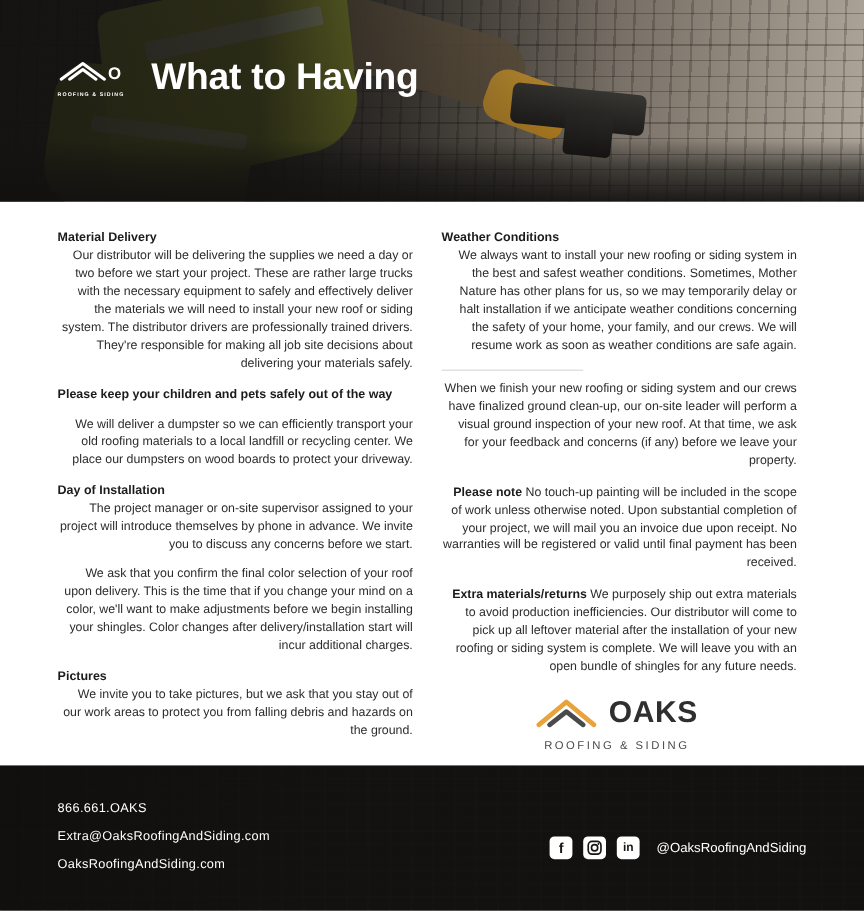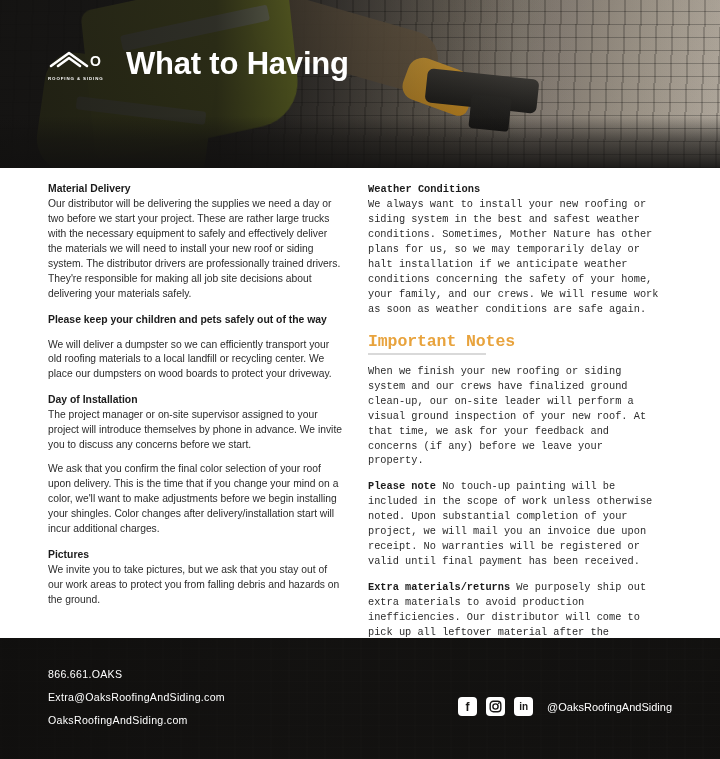--- a/index.html
+++ b/index.html
@@ -150,43 +150,44 @@
     color: #ffffff;
     font-size: 14.6px;
     font-weight: 700;
     line-height: 1.45;
     max-width: 320px;
   }
 
   
   .body {
     position: absolute;
-    left: 0; top: 168px;
+    left: 0; top: 178px;
     width: 720px;
     height: 470px;
     background: #ffffff;
     padding: 14px 48px 0 48px;
     display: flex;
     gap: 24px;
   }
   .col { width: 296px; }
-  .col.right { width: 296px; font-family: Liberation Mono, monospace; }
+  .col.right { width: 296px; }
 
   .sec { margin-bottom: 11px; }
   .sec-h {
     font-size: 10.4px;
     font-weight: 700;
     color: #1b1b1b;
     margin-bottom: 1px;
     line-height: 1.35;
   }
   .sec-p {
     font-size: 10.3px;
     color: #2b2b2b;
     line-height: 1.45;
+    text-align: right;
   }
   .sec-p + .sec-p { margin-top: 9px; }
   .sec-p .lead {
     font-weight: 700;
     color: #1b1b1b;
   }
 
   .notes-title {
     color: #e8a33d;
     font-size: 16.5px;
@@ -199,21 +200,21 @@
     height: 1.5px;
     background: #d9d9d9;
     margin-bottom: 9px;
   }
 
   
   .footer-logo {
     margin-top: 14px;
     display: flex;
     flex-direction: column;
-    align-items: flex-start;
+    align-items: center;
     padding-right: 4px;
   }
   .fl-row { display: flex; align-items: center; gap: 9px; }
   .fl-word {
     font-size: 25px;
     font-weight: 700;
     color: #2f2f2f;
     letter-spacing: 0.5px;
   }
   .fl-sub {
@@ -346,21 +347,20 @@
 
     </div>
 
     <div class="col right">
 
       <div class="sec">
         <div class="sec-h">Weather Conditions</div>
         <div class="sec-p">We always want to install your new roofing or siding system in the best and safest weather conditions. Sometimes, Mother Nature has other plans for us, so we may temporarily delay or halt installation if we anticipate weather conditions concerning the safety of your home, your family, and our crews. We will resume work as soon as weather conditions are safe again.</div>
       </div>
 
-      <div class="notes-title">Important Notes</div>
       <div class="notes-rule"></div>
 
       <div class="sec">
         <div class="sec-p">When we finish your new roofing or siding system and our crews have finalized ground clean-up, our on-site leader will perform a visual ground inspection of your new roof. At that time, we ask for your feedback and concerns (if any) before we leave your property.</div>
       </div>
 
       <div class="sec">
         <div class="sec-p"><span class="lead">Please note</span><span> No touch-up painting will be included in the scope of work unless otherwise noted. Upon substantial completion of your project, we will mail you an invoice due upon receipt. No warranties will be registered or valid until final payment has been received.</span></div>
       </div>
 

